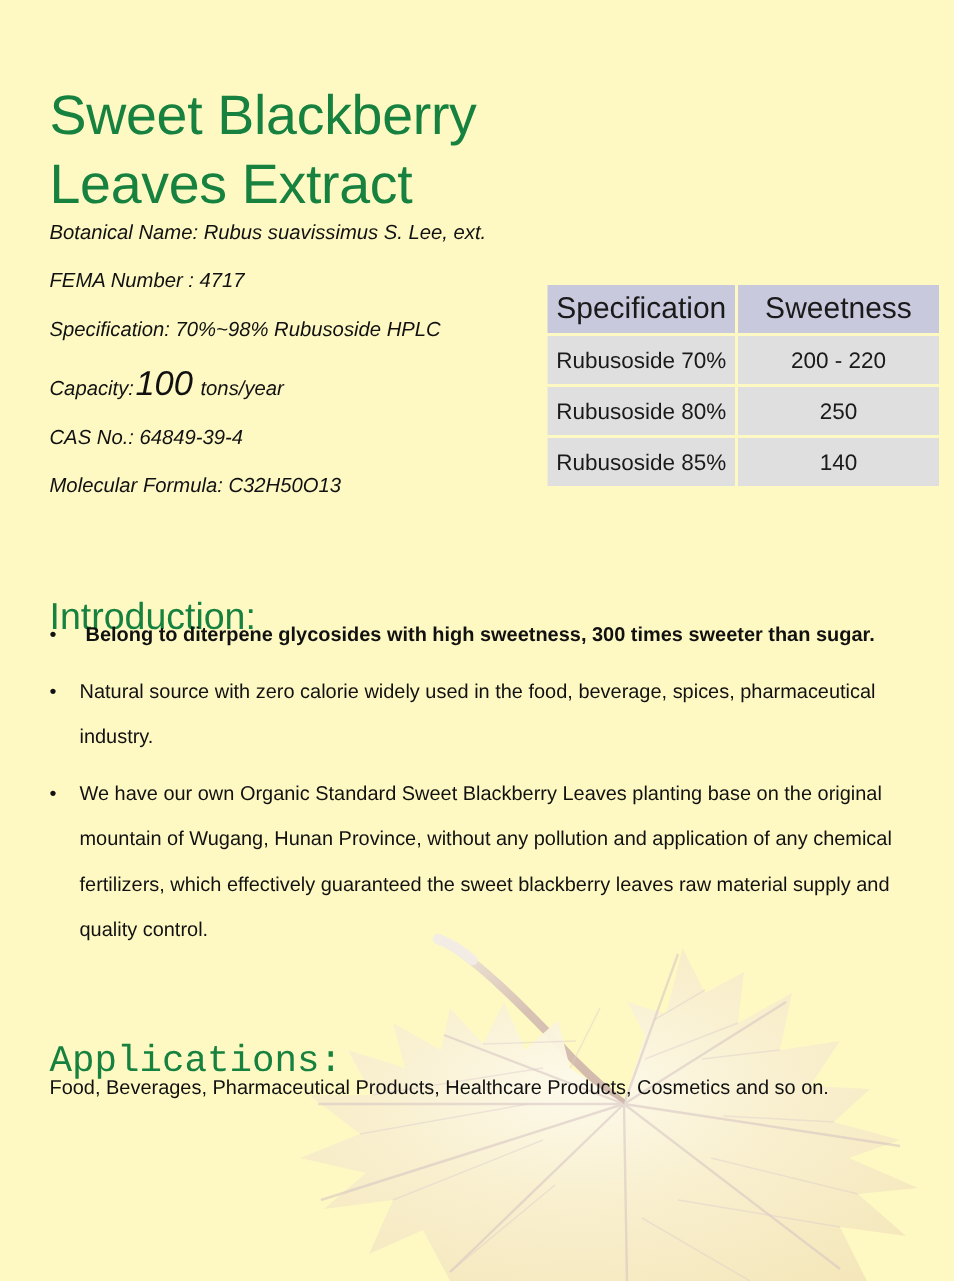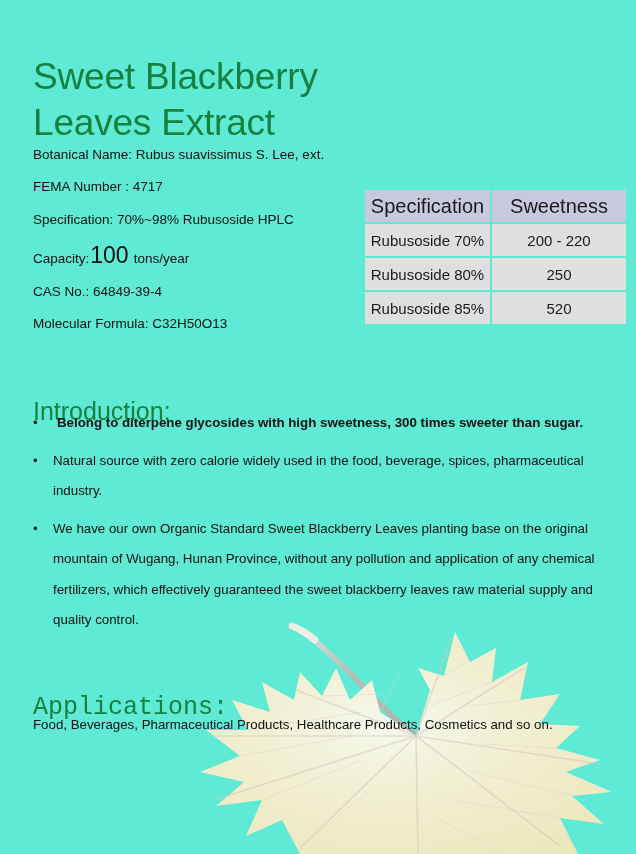--- a/index.html
+++ b/index.html
@@ -9,21 +9,21 @@
     background: #ffffff;
   }
   body {
     font-family: "Liberation Sans", sans-serif;
     -webkit-font-smoothing: antialiased;
   }
   #page {
     position: relative;
     width: 636px;
     height: 854px;
-    background: #5eead4;
+    background: #fef9c3;
     overflow: hidden;
   }
 
   
   #leaf-layer {
     position: absolute;
     left: 0;
     top: 0;
     width: 636px;
     height: 854px;
@@ -59,20 +59,21 @@
     left: 33px;
     top: 147px;
     width: 330px;
   }
   .spec-line {
     font-size: 13.5px;
     color: #111111;
     line-height: 16px;
     margin-bottom: 16.4px;
     white-space: nowrap;
+    font-style: italic;
   }
   .cap-line { display: flex; align-items: flex-end; }
   .cap-big {
     font-size: 23px;
     line-height: 23px;
     color: #111111;
     margin: 0 5px 0 1px;
   }
 
   
@@ -239,21 +240,21 @@
         <tr>
           <td class="col-spec">Rubusoside 70%</td>
           <td class="col-sweet">200 - 220</td>
         </tr>
         <tr>
           <td class="col-spec">Rubusoside 80%</td>
           <td class="col-sweet">250</td>
         </tr>
         <tr>
           <td class="col-spec">Rubusoside 85%</td>
-          <td class="col-sweet">520</td>
+          <td class="col-sweet">140</td>
         </tr>
       </tbody>
     </table>
 
     <h2 class="abs section-head" id="intro-head">Introduction:</h2>
 
     <div class="abs" id="bullets">
       <div class="bullet b1">
         <span class="dot">•</span>
         <span class="btext">Belong to diterpene glycosides with high sweetness, 300 times sweeter than sugar.</span>

